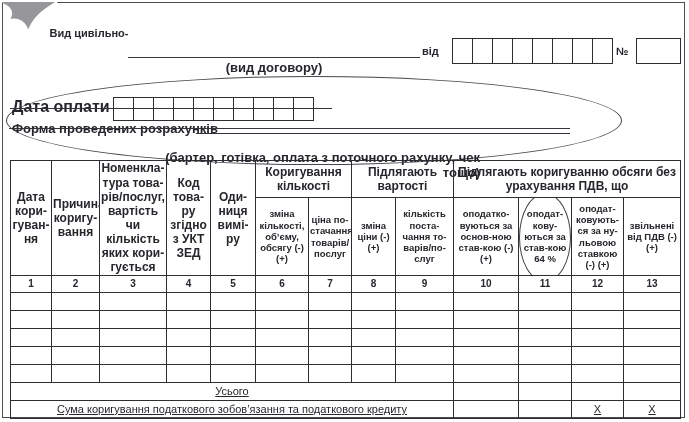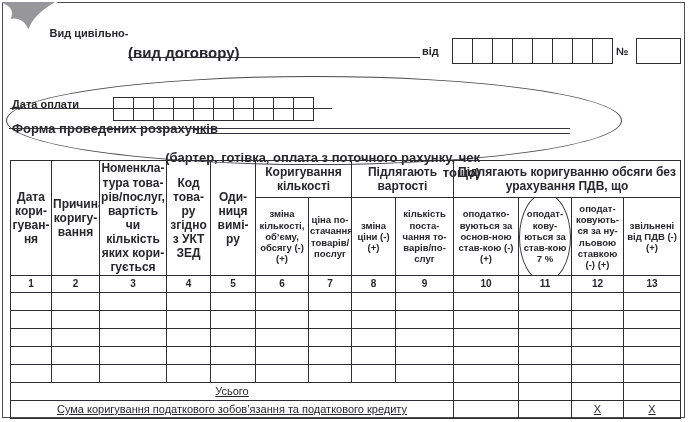--- a/index.html
+++ b/index.html
@@ -11,34 +11,34 @@
   .abs { position:absolute; }
   .frame {
     left:2px; top:2px; width:683px; height:416px;
     border:1px solid #4c4c52; box-sizing:border-box;
   }
   
   .curl { left:2px; top:2px; }
   .contract-label { left:3px; top:26px; width:124px; text-align:center;
     font-size:11px; font-weight:bold; line-height:1.35;margin-left:24px; }
   .contract-underline { left:128px; top:57px; width:292px; height:1px; background:#3a3a40; }
-  .contract-caption { left:128px; top:44px; width:292px; text-align:left; font-size:15px; font-weight:bold; }
+  .contract-caption { left:128px; top:60px; width:292px; text-align:center; font-size:13px; font-weight:bold; }
 
   .vid-label { left:422px; top:45px; font-size:11px; font-weight:bold; }
   .boxrow { display:flex; }
   .cellbox { width:19px; height:24px; border:1px solid #2d2d33; background:#fff; margin-left:-1px; }
   .cellbox:first-child { margin-left:0; }
   .vid-boxes { left:452px; top:38px; }
   .num-label { left:616px; top:45px; font-size:11px; font-weight:bold; }
   .num-box { left:636px; top:38px; width:43px; height:24px; border:1px solid #2d2d33; }
 
   .big-ellipse { left:6px; top:76px; width:614px; height:87px;
     border:1px solid #47474d; border-radius:50%; }
 
-  .paydate-label { left:12px; top:98px; font-size:11px; font-weight:bold; }
+  .paydate-label { left:12px; top:98px; font-size:16px; font-weight:bold; }
   .paydate-boxes { left:113px; top:97px; }
   .paydate-boxes .cellbox { height:22px; }
   .strike1 { left:10px; top:108px; width:322px; height:1px; background:#34343a; z-index:3; }
 
   .form-label { left:12px; top:121px; font-size:13px; font-weight:bold; }
   .strike2 { left:9px; top:128px; width:561px; height:1px; background:#34343a; z-index:3; }
   .form-underline { left:196px; top:133px; width:374px; height:1px; background:#34343a; }
   .form-caption { left:160px; top:150px; width:320px; text-align:right; font-size:13px; font-weight:bold; }
 
   
@@ -141,21 +141,21 @@
     <th colspan="2">Підлягають вартості</th>
     <th colspan="4">Підлягають коригуванню обсяги без урахування ПДВ, що</th>
   </tr>
   <tr class="sub-row">
     <th>зміна кількості, об’єму, обсягу (-) (+)</th>
     <th>ціна по-стачання товарів/ послуг</th>
     <th>зміна ціни (-) (+)</th>
     <th>кількість поста-чання то-варів/по-слуг</th>
     <th class="thin">оподатко-вуються за основ-ною став-кою (-) (+)</th>
     <th class="col11">
-      <span>оподат-кову-ються за став-кою 7 %</span>
+      <span>оподат-кову-ються за став-кою 64 %</span>
       <span class="col11-ellipse"></span>
     </th>
     <th class="thin">оподат-ковують-ся за ну-льовою ставкою (-) (+)</th>
     <th class="thin">звільнені від ПДВ (-) (+)</th>
   </tr>
   <tr class="num-row">
     <th>1</th>
     <th>2</th>
     <th>3</th>
     <th>4</th>

